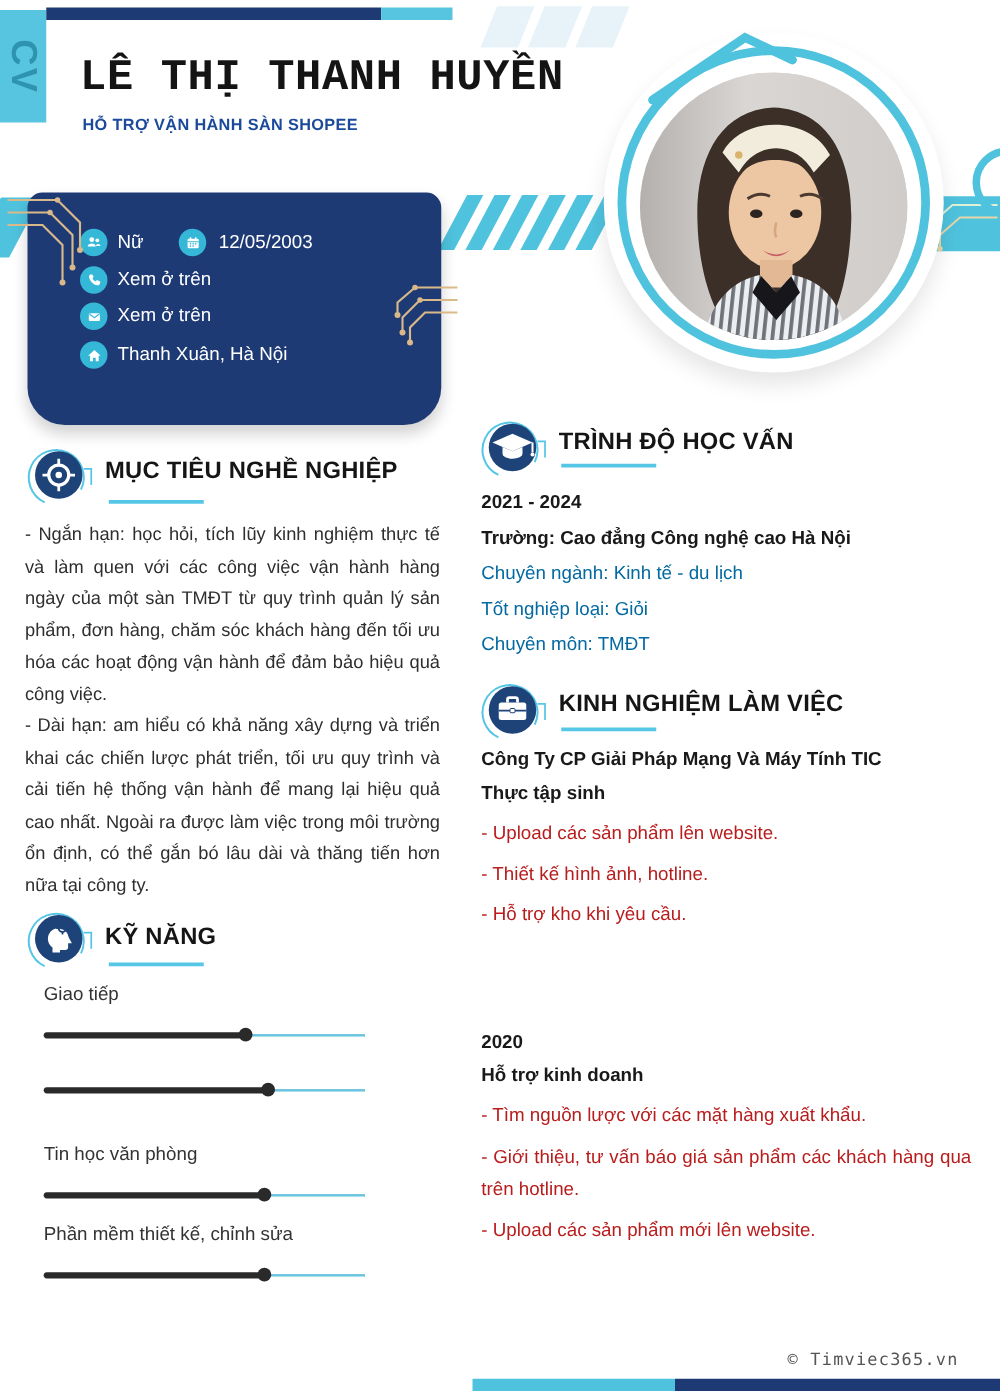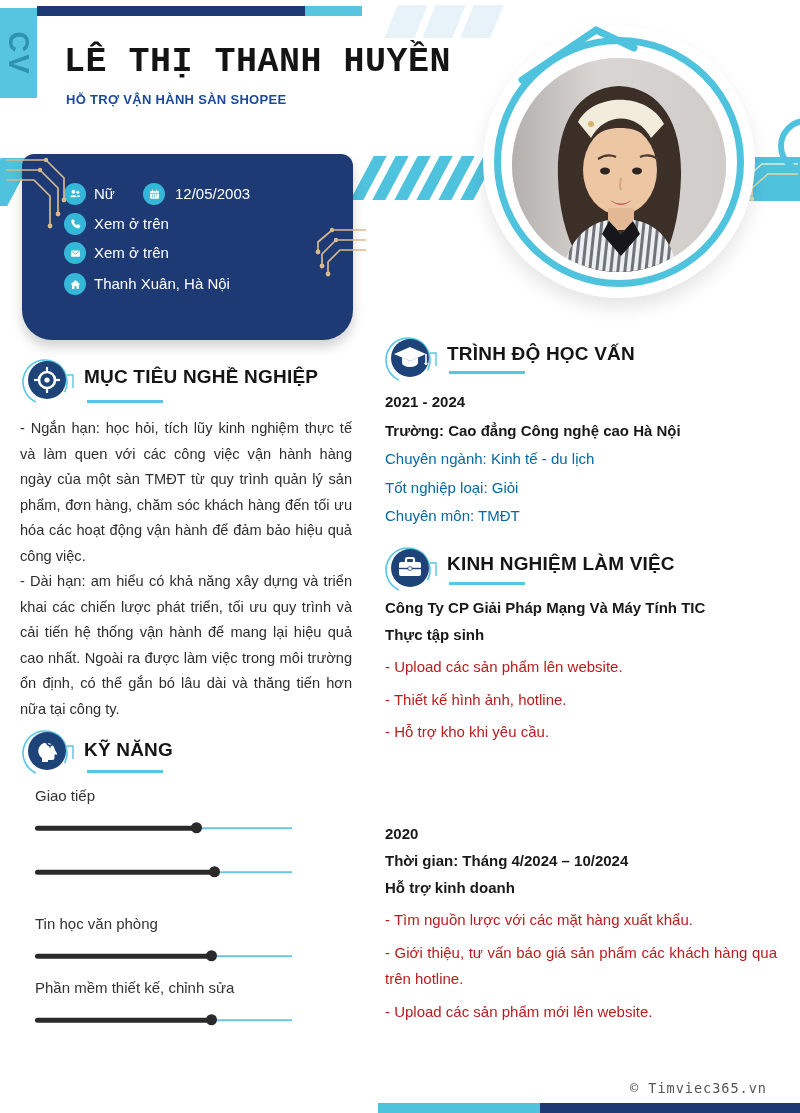--- a/index.html
+++ b/index.html
@@ -315,21 +315,20 @@
   <div class="job job1">
     <div class="job-line">Công Ty CP Giải Pháp Mạng Và Máy Tính TIC</div>
     <div class="job-line">Thực tập sinh</div>
     <div class="task">- Upload các sản phẩm lên website.</div>
     <div class="task">- Thiết kế hình ảnh, hotline.</div>
     <div class="task">- Hỗ trợ kho khi yêu cầu.</div>
   </div>
 
   <div class="job job2">
     <div class="job-line">2020</div>
-    <div class="job-line">Thời gian: Tháng 4/2024 – 10/2024</div>
     <div class="job-line">Hỗ trợ kinh doanh</div>
     <div class="task">- Tìm nguồn lược với các mặt hàng xuất khẩu.</div>
     <div class="task">-  Giới thiệu, tư vấn báo giá sản phẩm các khách hàng qua trên hotline.</div>
     <div class="task">- Upload các sản phẩm mới lên website.</div>
   </div>
 
   <div class="credit">© Timviec365.vn</div>
   <div class="foot-teal"></div>
   <div class="foot-navy"></div>
 

